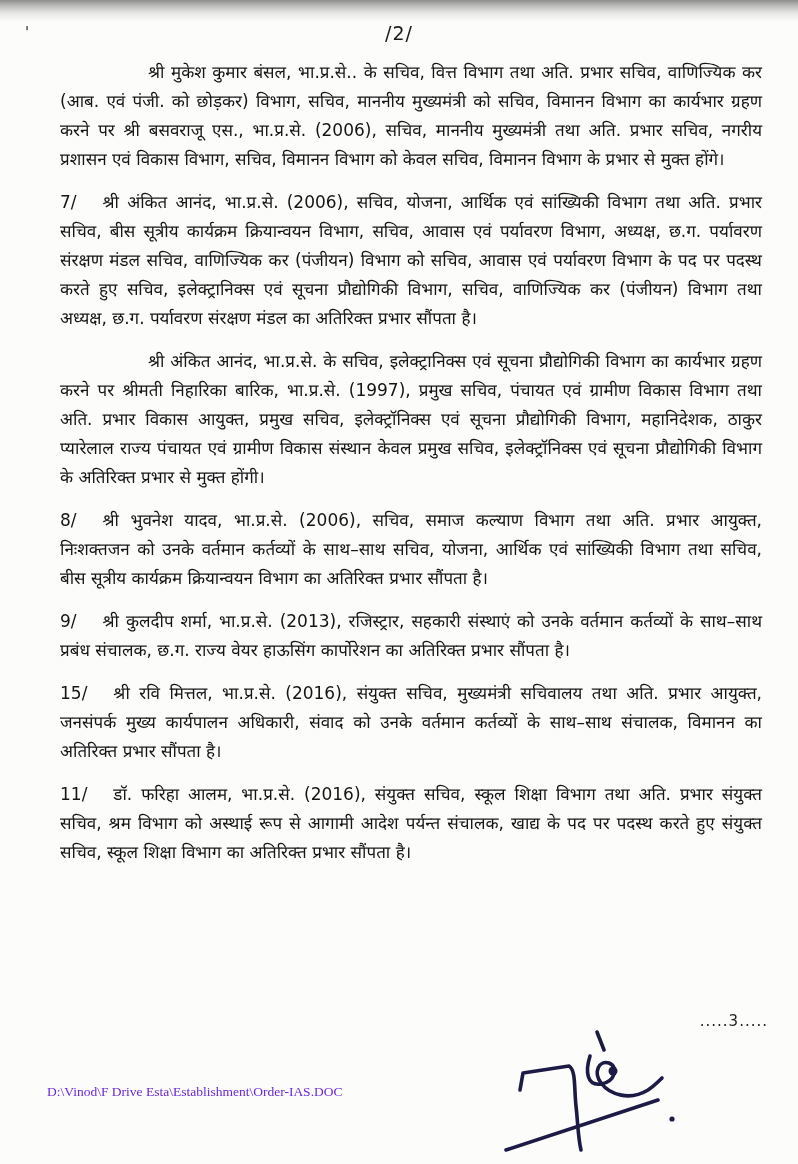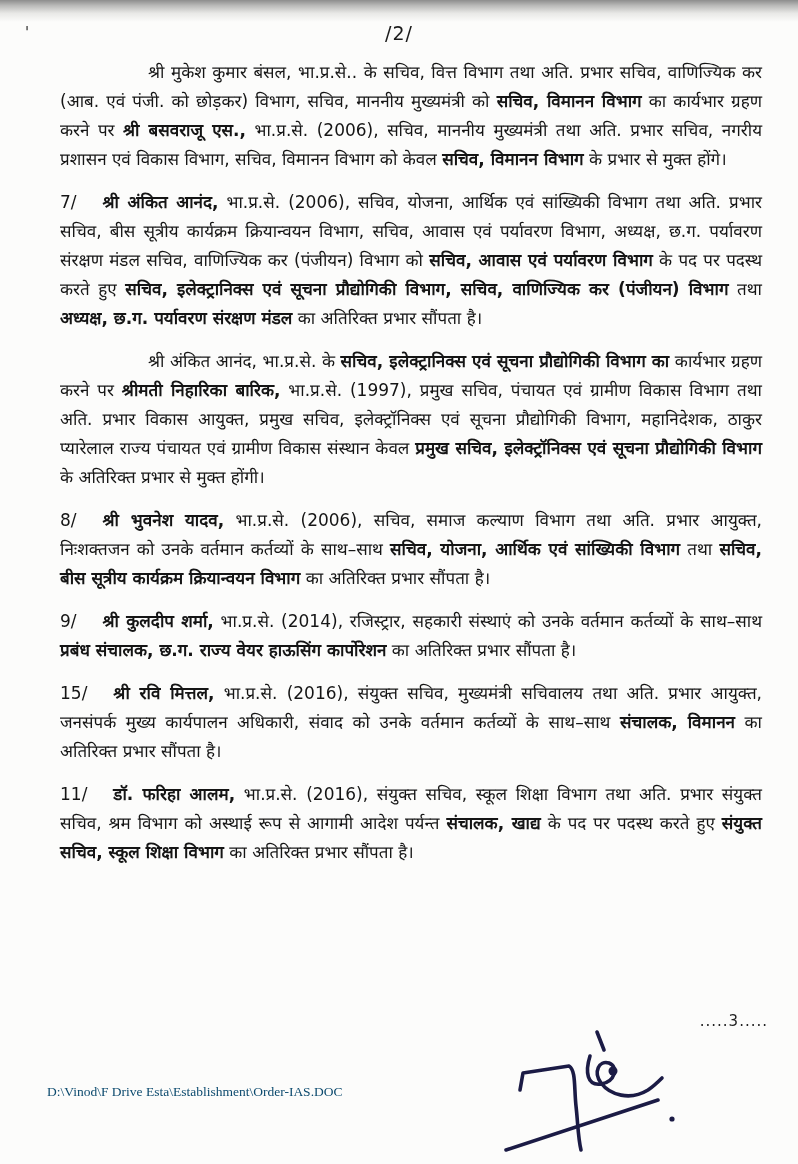--- a/index.html
+++ b/index.html
@@ -44,21 +44,21 @@
     left: 60px;
     right: 36px;
     text-align: justify;
     font-size: 17px;
     line-height: 29px;
   }
   .para { margin: 0 0 14px 0; }
   .para.indent { text-indent: 88px; }
   .para-num { padding-right: 26px; }
   .para-num.empty { padding-right: 0; }
-  .b { font-weight: bold; }
+  .b { font-weight: normal; }
   .continuation {
     position: absolute;
     top: 1012px;
     right: 30px;
     font-size: 15px;
     letter-spacing: 1px;
     color: #222;
   }
   .signature {
     position: absolute;
@@ -66,21 +66,21 @@
     top: 1026px;
     width: 195px;
     height: 132px;
   }
   .footer-path {
     position: absolute;
     left: 47px;
     top: 1084px;
     font-family: "Liberation Serif", serif;
     font-size: 13.5px;
-    color: #0c4a6e;
+    color: #6d28d9;
   }
 </style>
 </head>
 <body>
 
 <div class="scan-top-band"></div>
 
 <div class="corner-mark">'</div>
 
 <div class="page-number">/2/</div>
@@ -96,21 +96,21 @@
 
   <div class="para indent">
     <span class="para-num empty"></span><span class="para-text"><span>श्री अंकित आनंद, भा.प्र.से. के </span><span class="b">सचिव, इलेक्ट्रानिक्स एवं सूचना प्रौद्योगिकी विभाग का</span><span> कार्यभार ग्रहण करने पर </span><span class="b">श्रीमती निहारिका बारिक,</span><span> भा.प्र.से. (1997), प्रमुख सचिव, पंचायत एवं ग्रामीण विकास विभाग तथा अति. प्रभार विकास आयुक्त, प्रमुख सचिव, इलेक्ट्रॉनिक्स एवं सूचना प्रौद्योगिकी विभाग, महानिदेशक, ठाकुर प्यारेलाल राज्य पंचायत एवं ग्रामीण विकास संस्थान केवल </span><span class="b">प्रमुख सचिव, इलेक्ट्रॉनिक्स एवं सूचना प्रौद्योगिकी विभाग</span><span> के अतिरिक्त प्रभार से मुक्त होंगी।</span></span>
   </div>
 
   <div class="para">
     <span class="para-num">8/</span><span class="para-text"><span class="b">श्री भुवनेश यादव,</span><span> भा.प्र.से. (2006), सचिव, समाज कल्याण विभाग तथा अति. प्रभार आयुक्त, निःशक्तजन को उनके वर्तमान कर्तव्यों के साथ–साथ </span><span class="b">सचिव, योजना, आर्थिक एवं सांख्यिकी विभाग</span><span> तथा </span><span class="b">सचिव, बीस सूत्रीय कार्यक्रम क्रियान्वयन विभाग</span><span> का अतिरिक्त प्रभार सौंपता है।</span></span>
   </div>
 
   <div class="para">
-    <span class="para-num">9/</span><span class="para-text"><span class="b">श्री कुलदीप शर्मा,</span><span> भा.प्र.से. (2014), रजिस्ट्रार, सहकारी संस्थाएं को उनके वर्तमान कर्तव्यों के साथ–साथ </span><span class="b">प्रबंध संचालक, छ.ग. राज्य वेयर हाऊसिंग कार्पोरेशन</span><span> का अतिरिक्त प्रभार सौंपता है।</span></span>
+    <span class="para-num">9/</span><span class="para-text"><span class="b">श्री कुलदीप शर्मा,</span><span> भा.प्र.से. (2013), रजिस्ट्रार, सहकारी संस्थाएं को उनके वर्तमान कर्तव्यों के साथ–साथ </span><span class="b">प्रबंध संचालक, छ.ग. राज्य वेयर हाऊसिंग कार्पोरेशन</span><span> का अतिरिक्त प्रभार सौंपता है।</span></span>
   </div>
 
   <div class="para">
     <span class="para-num">15/</span><span class="para-text"><span class="b">श्री रवि मित्तल,</span><span> भा.प्र.से. (2016), संयुक्त सचिव, मुख्यमंत्री सचिवालय तथा अति. प्रभार आयुक्त, जनसंपर्क मुख्य कार्यपालन अधिकारी, संवाद को उनके वर्तमान कर्तव्यों के साथ–साथ </span><span class="b">संचालक, विमानन</span><span> का अतिरिक्त प्रभार सौंपता है।</span></span>
   </div>
 
   <div class="para">
     <span class="para-num">11/</span><span class="para-text"><span class="b">डॉ. फरिहा आलम,</span><span> भा.प्र.से. (2016), संयुक्त सचिव, स्कूल शिक्षा विभाग तथा अति. प्रभार संयुक्त सचिव, श्रम विभाग को अस्थाई रूप से आगामी आदेश पर्यन्त </span><span class="b">संचालक, खाद्य</span><span> के पद पर पदस्थ करते हुए </span><span class="b">संयुक्त सचिव, स्कूल शिक्षा विभाग</span><span> का अतिरिक्त प्रभार सौंपता है।</span></span>
   </div>
 </div>

